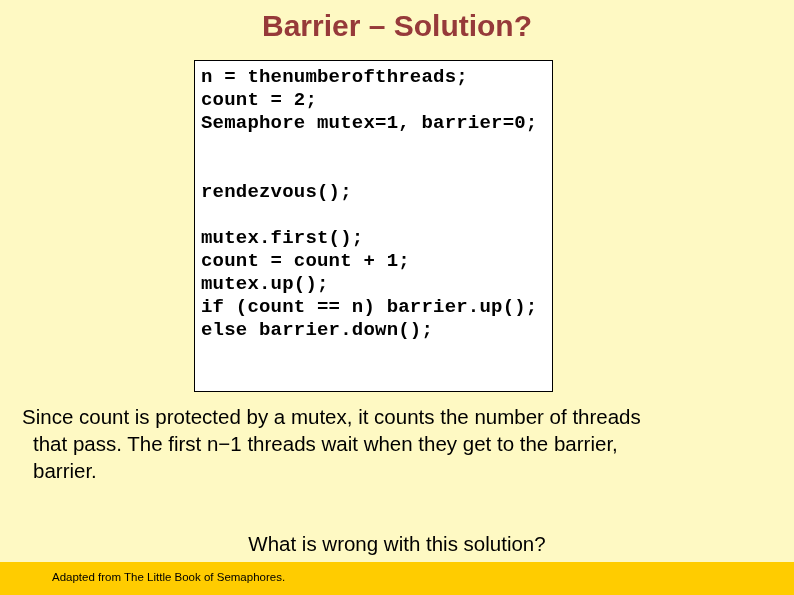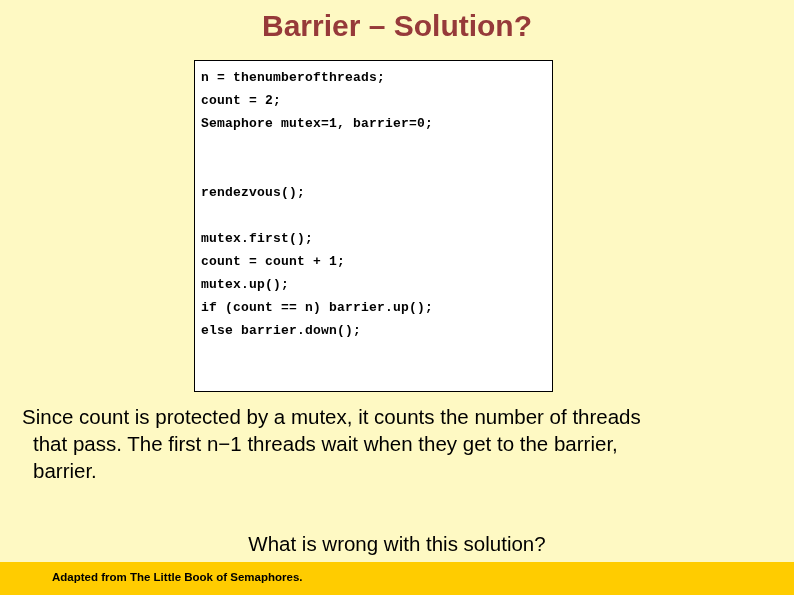--- a/index.html
+++ b/index.html
@@ -48,21 +48,21 @@
     background: #ffffff;
   }
   .code-inner {
     position: absolute;
     left: 6px;
     top: 5px;
     right: 2px;
   }
   .code-line {
     font-family: "Liberation Mono", "DejaVu Sans Mono", monospace;
-    font-size: 13px;
+    font-size: 19px;
     font-weight: bold;
     color: #000000;
     line-height: 23px;
     height: 23px;
     white-space: pre;
     letter-spacing: 0.2px;
   }
   .code-line.blank {
     height: 23px;
   }
@@ -103,21 +103,21 @@
     top: 562px;
     width: 794px;
     height: 33px;
     background: #ffcc00;
   }
   .footer-text {
     position: absolute;
     left: 52px;
     top: 8px;
     font-size: 11.5px;
-    font-weight: bold;
+    font-weight: normal;
     color: #000000;
     line-height: 15px;
     white-space: nowrap;
   }
 </style>
 </head>
 <body>
 
 <div class="slide">
 

